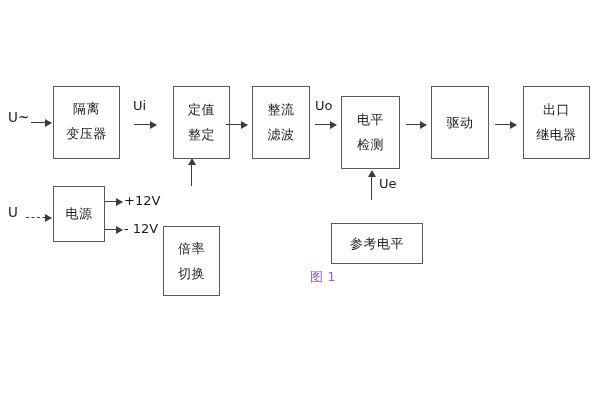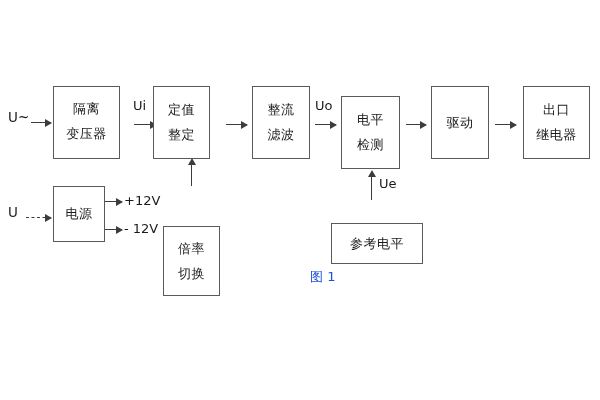--- a/index.html
+++ b/index.html
@@ -85,21 +85,21 @@
     top: -6px;
     left: -3.5px;
     width: 0; height: 0;
     border-bottom: 7px solid #3c3c3c;
     border-left: 4px solid transparent;
     border-right: 4px solid transparent;
   }
 
   .caption {
     position: absolute;
-    color: #1d4ed8;
+    color: #8b5cf6;
     font-size: 13px;
     white-space: nowrap;
   }
 </style>
 </head>
 <body>
 
 <div id="canvas">
 
   <div class="lbl big" style="left:8px; top:111px;">U~</div>
@@ -107,21 +107,21 @@
   <div class="harrow" style="left:31px; top:122px; width:20px;"></div>
 
   <div class="block" style="left:53px; top:86px; width:67px; height:73px;font-family:Liberation Mono, monospace;">
     <span class="ln">隔离</span>
     <span class="ln">变压器</span>
   </div>
 
   <div class="lbl" style="left:133px; top:99px;">Ui</div>
   <div class="harrow" style="left:134px; top:124px; width:22px;"></div>
 
-  <div class="block" style="left:153px; top:86px; width:57px; height:73px;">
+  <div class="block" style="left:173px; top:86px; width:57px; height:73px;">
     <span class="ln">定值</span>
     <span class="ln">整定</span>
   </div>
 
   <div class="harrow" style="left:226px; top:124px; width:21px;"></div>
 
   <div class="block" style="left:252px; top:86px; width:58px; height:73px;">
     <span class="ln">整流</span>
     <span class="ln">滤波</span>
   </div>

